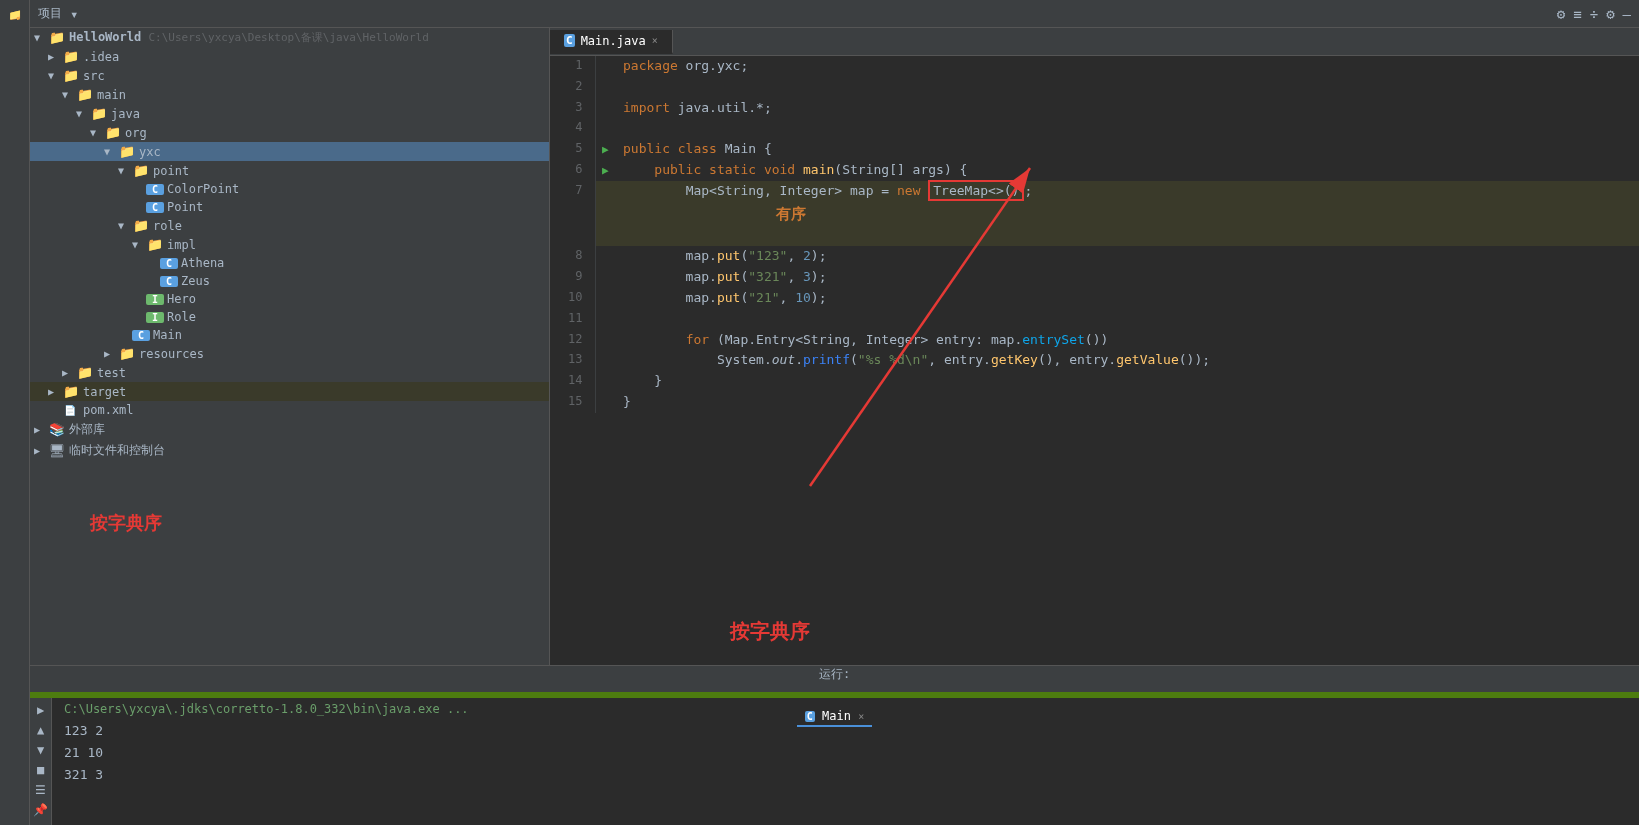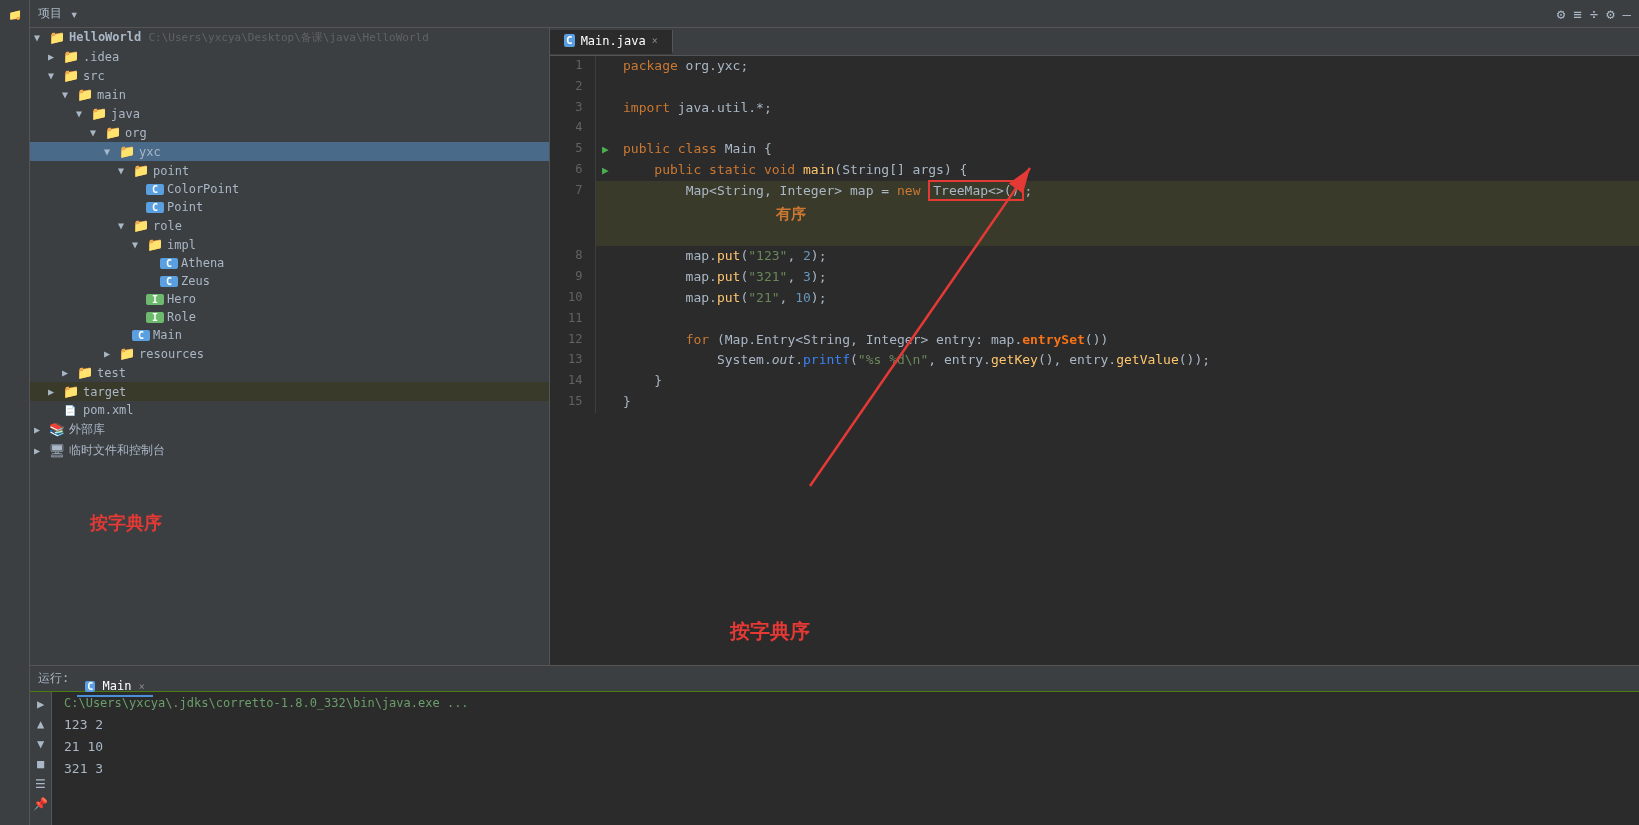--- a/index.html
+++ b/index.html
@@ -158,24 +158,25 @@
       background: #2b2b2b;
       border-top: 1px solid #555;
       display: flex;
       flex-direction: column;
       flex-shrink: 0;
     }
     .bottom-tabs {
       background: #3c3f41;
       display: flex;
       align-items: center;
-      height: 26px;
-      border-bottom: 1px solid #4d7c0f;
+      height: 32px;
+      border-bottom: 6px solid #4d7c0f;
       padding: 0 8px;
       gap: 8px;
+      flex-direction: column;
     }
     .bottom-tab {
       font-size: 12px;
       color: #a9b7c6;
       cursor: pointer;
       padding: 2px 8px;
     }
     .bottom-tab.active { color: #ffffff; border-bottom: 2px solid #4a90d9; margin-top: 16px; }
     .bottom-tab-close { color: #888; font-size: 10px; }
     .ctrl-icon { color: #a9b7c6; font-size: 12px; cursor: pointer; padding: 1px; }
@@ -469,21 +470,21 @@
 
               <tr class="line-row">
                 <td class="line-number">11</td>
                 <td class="line-gutter"></td>
                 <td class="code-line">&nbsp;</td>
               </tr>
 
               <tr class="line-row">
                 <td class="line-number">12</td>
                 <td class="line-gutter"></td>
-                <td class="code-line">        <span class="kw">for</span> (<span style="color:#a9b7c6;">Map.Entry</span>&lt;<span style="color:#a9b7c6;">String</span>, <span style="color:#a9b7c6;">Integer</span>&gt; entry: map.<span style="color:#f97316;font-weight:bold;">entrySet</span>())</td>
+                <td class="code-line">        <span class="kw">for</span> (<span style="color:#a9b7c6;">Map.Entry</span>&lt;<span style="color:#a9b7c6;">String</span>, <span style="color:#a9b7c6;">Integer</span>&gt; entry: map.<span style="color:#0ea5e9;">entrySet</span>())</td>
               </tr>
 
               <tr class="line-row">
                 <td class="line-number">13</td>
                 <td class="line-gutter"></td>
                 <td class="code-line">            <span style="color:#a9b7c6;">System</span>.<span style="color:#a9b7c6;font-style:italic;">out</span>.<span style="color:#3b82f6;">printf</span>(<span class="string">"%s %d\n"</span>, entry.<span style="color:#ffc66d;">getKey</span>(), entry.<span style="color:#ffc66d;">getValue</span>());</td>
               </tr>
 
               <tr class="line-row">
                 <td class="line-number">14</td>

